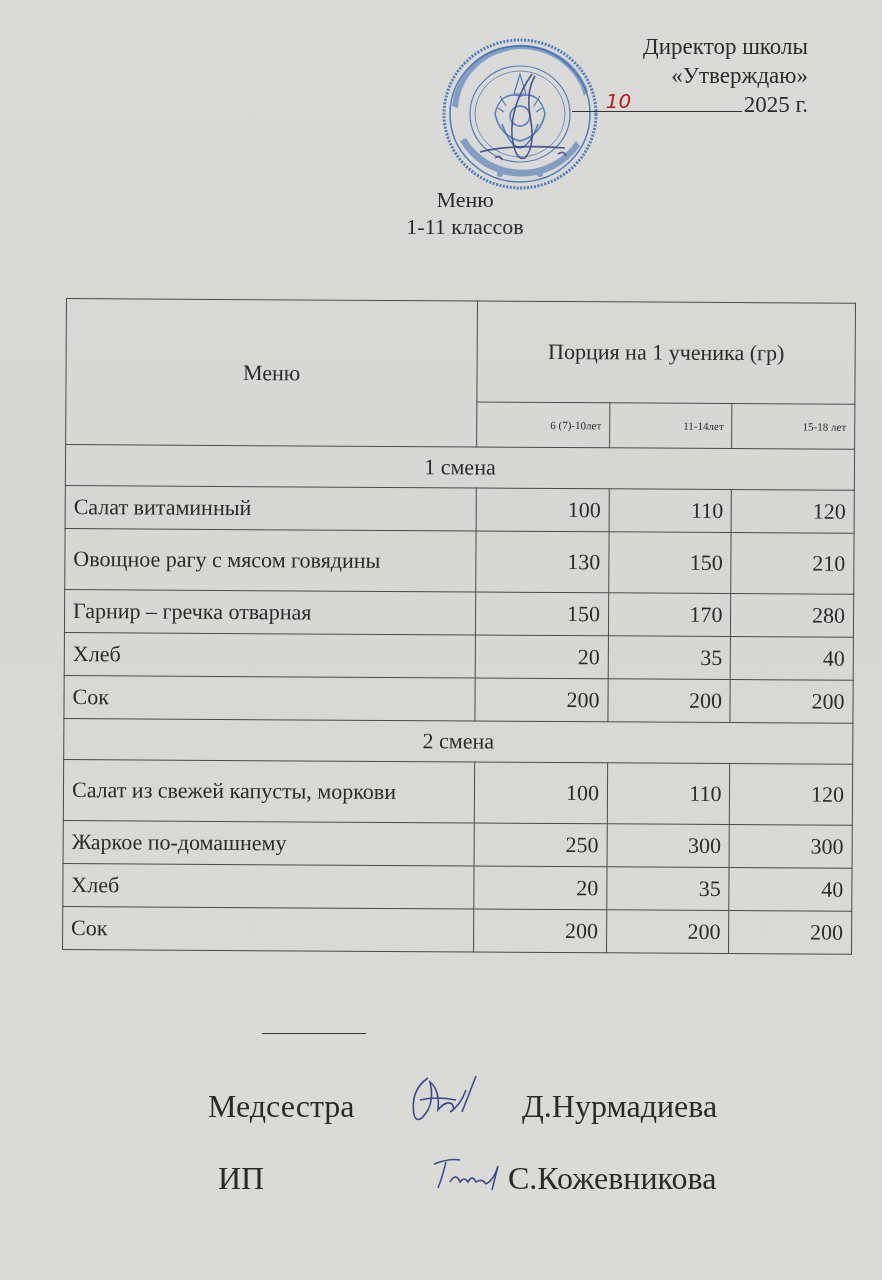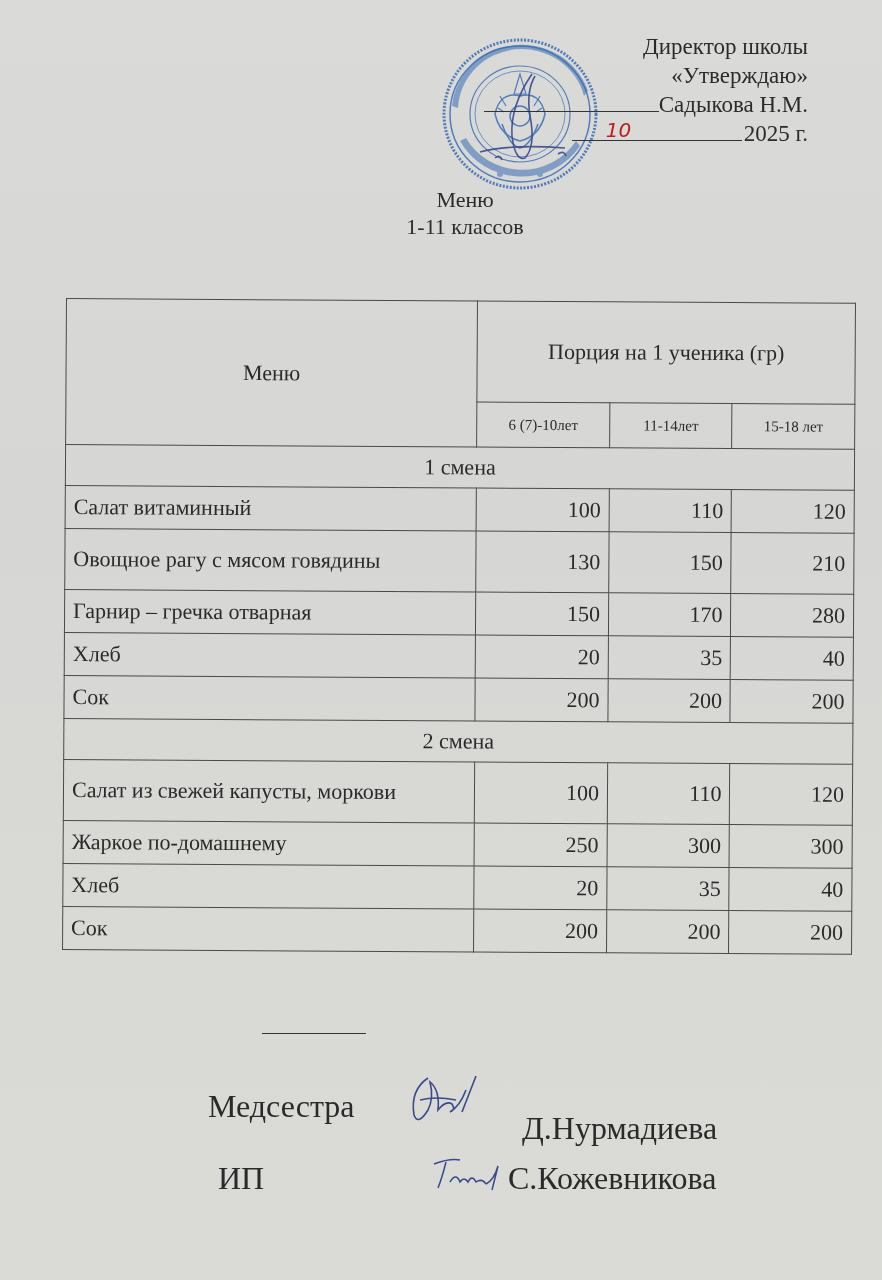--- a/index.html
+++ b/index.html
@@ -91,21 +91,21 @@
       font-weight: normal;
       padding: 0 8px;
     }
     .col-name { width: 396px; }
     .col-a { width: 128px; }
     .col-b { width: 118px; }
     .col-c { width: 118px; }
 
     .h-menu { height: 145px; text-align: center; font-size: 22px; }
     .h-portion { height: 100px; text-align: center; font-size: 22px; }
-    .h-age { height: 44px; text-align: center; font-size: 15px; }
+    .h-age { height: 44px; text-align: right; font-size: 11px; }
     .shift-row td { height: 40px; text-align: center; font-size: 22px; }
     .item-row td { height: 42px; }
     .item-row.tall td { height: 60px; }
     .item-row td.name { text-align: left; line-height: 26px; padding-left: 8px; }
     .item-row td.num { text-align: right; }
 
     
     .count-line {
       position: absolute;
       left: 262px;
@@ -155,23 +155,20 @@
         <path d="M92 38 Q70 70 72 100 Q75 125 85 122 Q96 110 90 80 Q86 55 95 40"></path>
         <path d="M40 116 Q70 108 125 112"></path>
         <path d="M55 122 Q60 118 62 124 M118 118 Q124 114 126 120"></path>
       </g>
     </svg>
   </div>
 
   <div class="approval">
     <div>Директор школы</div>
     <div>«Утверждаю»</div>
-    <div>
-      <span class="sig-line"></span><span>Садыкова Н.М.</span>
-    </div>
     <div class="date-line">
       <span class="blank">
         <span style="position:absolute;left:6px;top:-4px;font-style:italic;color:#b91c1c;font-family:'DejaVu Sans',sans-serif;font-size:20px;margin-left:28px;">10</span>
       </span><span>2025 г.</span>
     </div>
   </div>
 
   <div class="title-block">
     <div>Меню</div>
     <div>1-11 классов</div>
@@ -267,21 +264,21 @@
 
   <div>
     <span class="sign-row sign-role" style="left:208px;top:1088px;">Медсестра</span>
     <svg class="signature" style="left:400px;top:1070px;" width="80" height="60" viewBox="0 0 80 60">
       <g fill="none" stroke="#3a4a8a" stroke-width="1.6">
         <path d="M28 8 Q10 20 14 45 Q18 56 28 40 Q34 28 30 12 Q40 20 38 40 Q46 30 52 34 Q56 40 50 42 Q60 36 66 20"></path>
         <path d="M20 30 Q36 26 56 30"></path>
         <path d="M62 42 L76 6"></path>
       </g>
     </svg>
-    <span class="sign-row sign-name" style="left:522px;top:1088px;margin-top:22px;">Д.Нурмадиева</span>
+    <span class="sign-row sign-name" style="left:522px;top:1088px;">Д.Нурмадиева</span>
   </div>
 
   <div>
     <span class="sign-row sign-role" style="left:218px;top:1160px;">ИП</span>
     <svg class="signature" style="left:430px;top:1152px;" width="80" height="45" viewBox="0 0 80 45">
       <g fill="none" stroke="#3a4a8a" stroke-width="1.5">
         <path d="M4 12 Q20 6 30 8 M16 10 Q12 26 8 36"></path>
         <path d="M20 30 Q26 20 30 30 Q34 24 38 30 Q42 22 46 30 Q52 26 56 32"></path>
         <path d="M56 32 Q64 28 68 14 L62 38"></path>
       </g>

